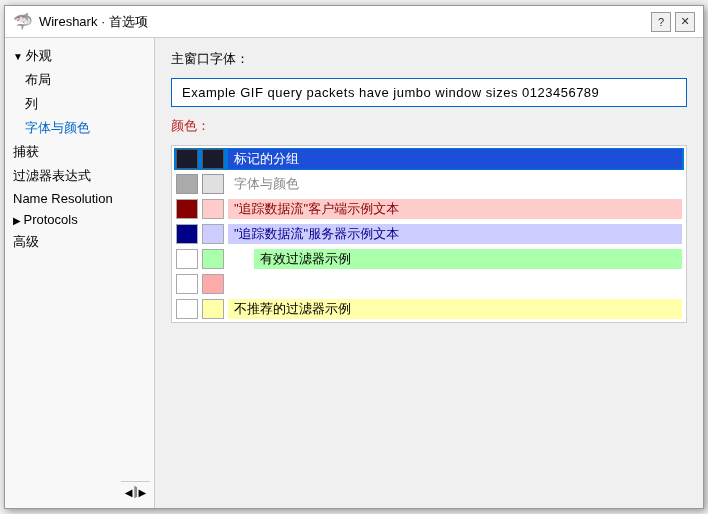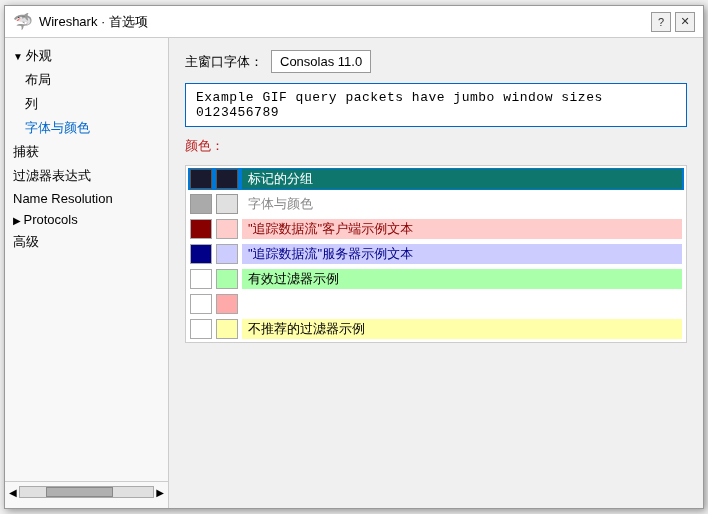--- a/index.html
+++ b/index.html
@@ -64,27 +64,27 @@
       color: #333;
     }
 
     .dialog-body {
       display: flex;
       flex: 1;
       overflow: hidden;
     }
 
     .sidebar {
-      width: 164px;
+      width: 150px;
       background: #f8f8f8;
       border-right: 1px solid #ccc;
       padding: 6px 0;
       overflow-y: auto;
       display: flex;
-      flex-direction: column;
+      flex-direction: row;
     }
 
     .sidebar-section {
       display: flex;
       flex-direction: column;
     }
 
     .sidebar-item {
       padding: 3px 8px;
       cursor: pointer;
@@ -135,21 +135,21 @@
       padding: 3px 8px;
       background: white;
       font-size: 13px;
       min-width: 100px;
     }
 
     .preview-box {
       border: 1px solid #0066cc;
       padding: 6px 10px;
       background: white;
-      font-family: Liberation Mono, monospace;
+      font-family: Liberation Sans, sans-serif;
       font-size: 13px;
       color: #000;
       letter-spacing: 0.5px;
     }
 
     .colors-label {
       font-size: 13px;
       color: #b91c1c;
     }
 
@@ -274,33 +274,32 @@
           <div style="position:absolute; left:20%; width:50%; height:100%; background:#b0b0b0; border:1px solid #888;"></div>
         </div>
         <span style="font-size:10px; cursor:pointer;">▶</span>
       </div>
     </div>
 
     <div class="main-content">
 
       <div class="font-row">
         <span class="font-label">主窗口字体：</span>
-        <div class="font-value">Consolas 11.0</div>
       </div>
 
       <div class="preview-box">Example GIF query packets have jumbo window sizes 0123456789</div>
 
       <div class="colors-label">颜色：</div>
 
       <div class="color-list">
 
         <div class="color-row selected">
           <div class="color-swatch-fg" style="background:#1a1a2e; border:1px solid #555;"></div>
           <div class="color-swatch-bg" style="background:#1a1a2e; border:1px solid #555;"></div>
-          <div class="color-text" style="background:#0f766e; color:#ffffff; flex:1;">
+          <div class="color-text" style="background:#1d4ed8; color:#ffffff; flex:1;">
             <span>标记的分组</span>
           </div>
         </div>
 
         <div class="color-row">
           <div class="color-swatch-fg" style="background:#aaaaaa; border:1px solid #999;"></div>
           <div class="color-swatch-bg" style="background:#e0e0e0; border:1px solid #999;"></div>
           <div class="color-text" style="background:#ffffff; color:#888888; flex:1;">
             <span>字体与颜色</span>
           </div>
@@ -318,21 +317,21 @@
           <div class="color-swatch-fg" style="background:#000088; border:1px solid #aaa;"></div>
           <div class="color-swatch-bg" style="background:#ccccff; border:1px solid #aaa;"></div>
           <div class="color-text" style="background:#ccccff; color:#000088; flex:1;">
             <span>"追踪数据流"服务器示例文本</span>
           </div>
         </div>
 
         <div class="color-row">
           <div class="color-swatch-fg" style="background:#ffffff; border:1px solid #aaa;"></div>
           <div class="color-swatch-bg" style="background:#aaffaa; border:1px solid #aaa;"></div>
-          <div class="color-text" style="background:#aaffaa; color:#000000; flex:1;">
+          <div class="color-text" style="background:#aaffaa; color:#000000; flex:1;margin-left:26px;">
             <span>有效过滤器示例</span>
           </div>
         </div>
 
         <div class="color-row">
           <div class="color-swatch-fg" style="background:#ffffff; border:1px solid #aaa;"></div>
           <div class="color-swatch-bg" style="background:#ffaaaa; border:1px solid #aaa;"></div>
         </div>
 
         <div class="color-row">

